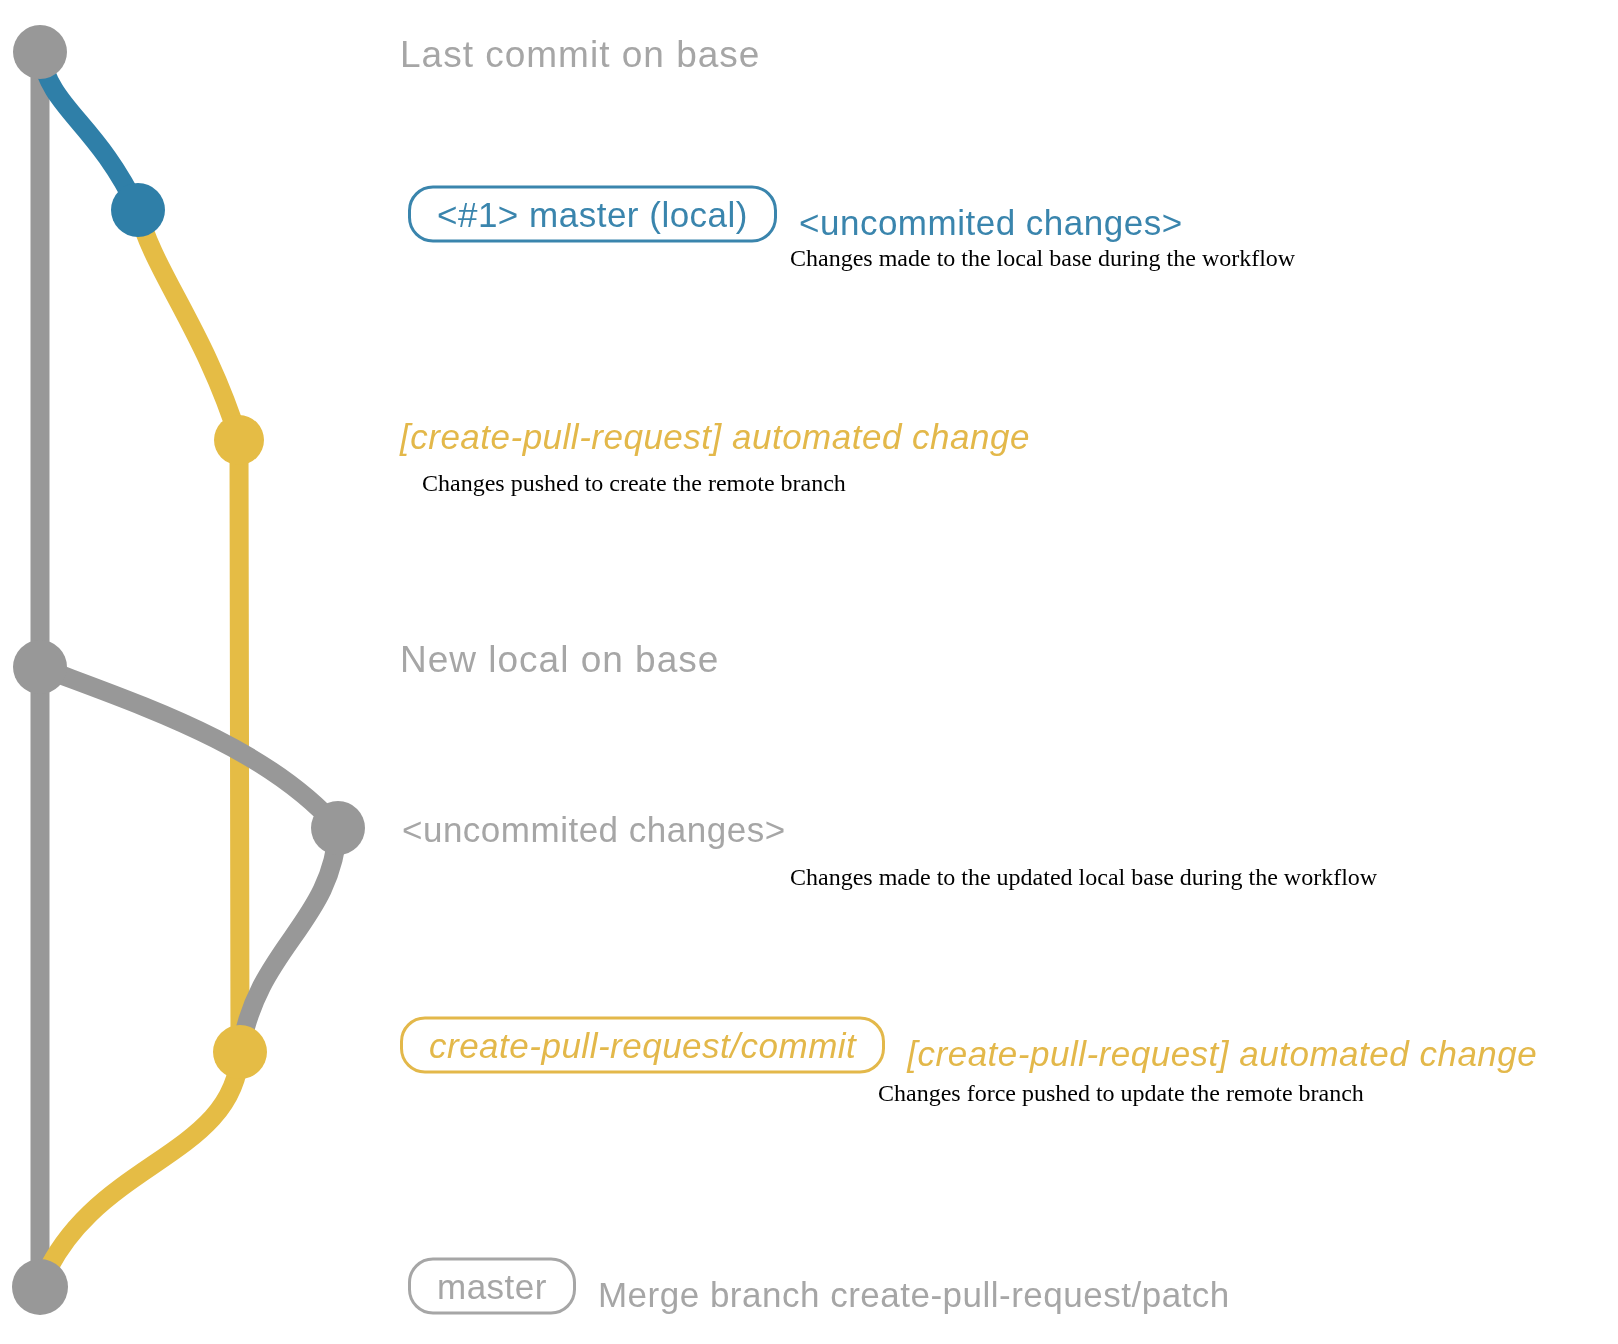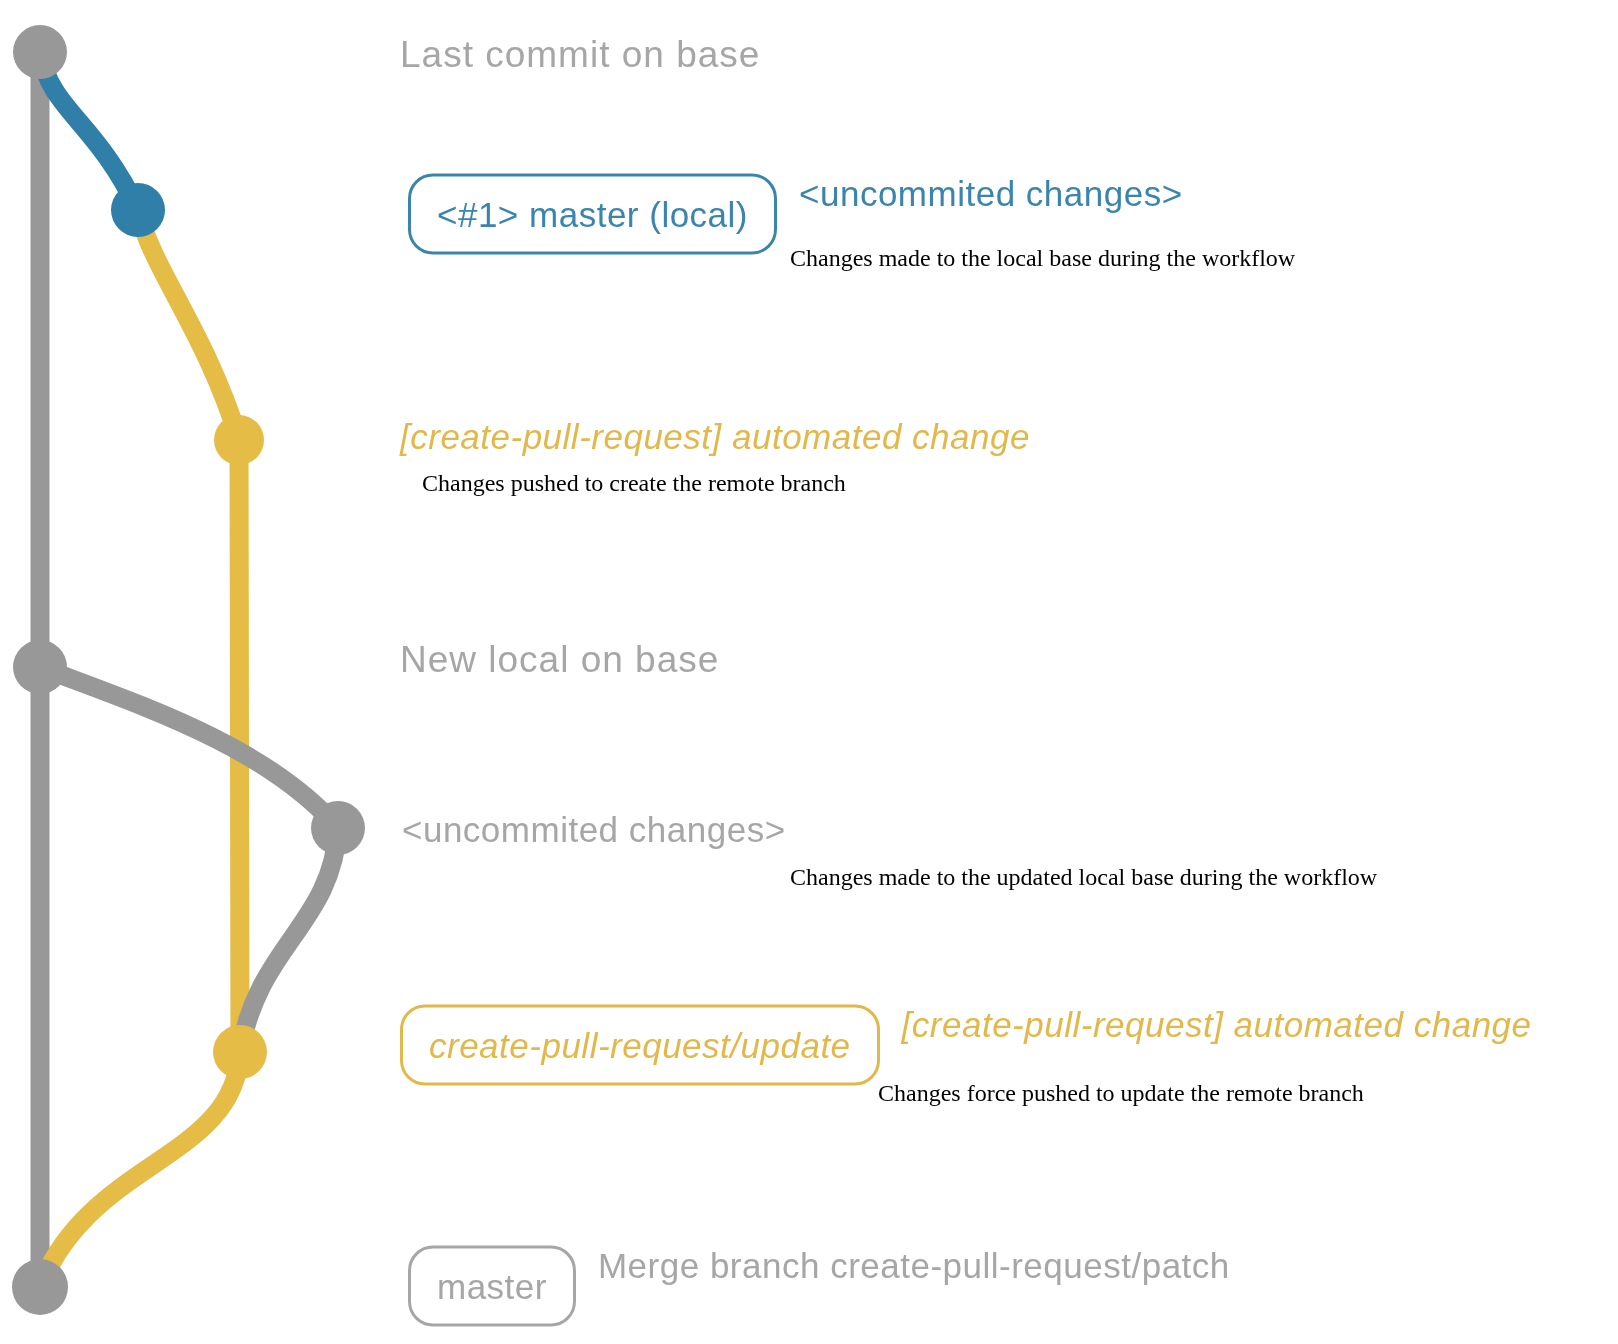--- a/index.html
+++ b/index.html
@@ -4,29 +4,29 @@
 <style>
   html,body{margin:0;padding:0;background:#ffffff;}
   body{
     width:1618px;height:1344px;position:relative;overflow:hidden;
     font-family:"Liberation Sans", sans-serif;
   }
   #graph-svg{position:absolute;left:0;top:0;}
   .row{
     position:absolute;
     transform:translateY(-50%);
-    display:flex;align-items:flex-start;gap:22px;
+    display:flex;align-items:flex-end;gap:22px;
     white-space:nowrap;
   }
   .heading{
     font-size:37px;color:var(--gray-text);letter-spacing:1px;
   }
   .pill{
     display:inline-flex;align-items:center;justify-content:center;
-    height:51px;padding:12px 26px;
+    height:51px;padding:0 26px;
     border:3px solid;border-radius:25px;
     font-size:35px;letter-spacing:0.5px;
   }
   .caption{font-size:35px;letter-spacing:0.5px;}
   .blue{color:var(--blue-text);border-color:var(--blue-text);}
   .gray{color:var(--gray-text);border-color:var(--gray-text);}
   .yellow{color:var(--yellow-text);border-color:var(--yellow-text);font-style:italic;}
   .detail{
     position:absolute;transform:translateY(-50%);
     font-family:"Liberation Serif", serif;
@@ -71,21 +71,21 @@
 <div class="row" style="top:660px;left:400px">
   <span class="heading">New local on base</span>
 </div>
 
 <div class="row" style="top:830px;left:402px">
   <span class="caption gray">&lt;uncommited changes&gt;</span>
 </div>
 <div class="detail" style="top:877px;left:790px">Changes made to the updated local base during the workflow</div>
 
 <div class="row" style="top:1045px;left:400px">
-  <span class="pill yellow">create-pull-request/update</span>
+  <span class="pill yellow">create-pull-request/commit</span>
   <span class="caption yellow">[create-pull-request] automated change</span>
 </div>
 <div class="detail" style="top:1093px;left:878px">Changes force pushed to update the remote branch</div>
 
 <div class="row" style="top:1286px;left:408px">
   <span class="pill gray">master</span>
   <span class="caption gray">Merge branch create-pull-request/patch</span>
 </div>
 
 </body></html>

